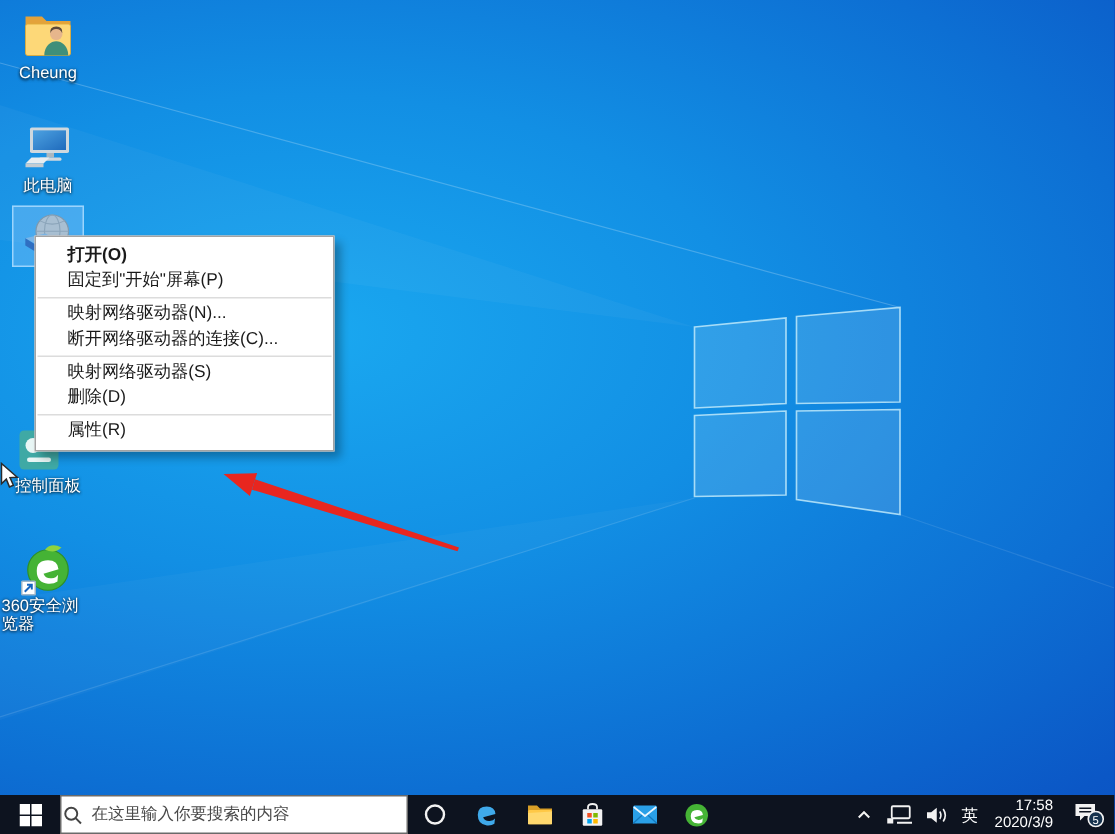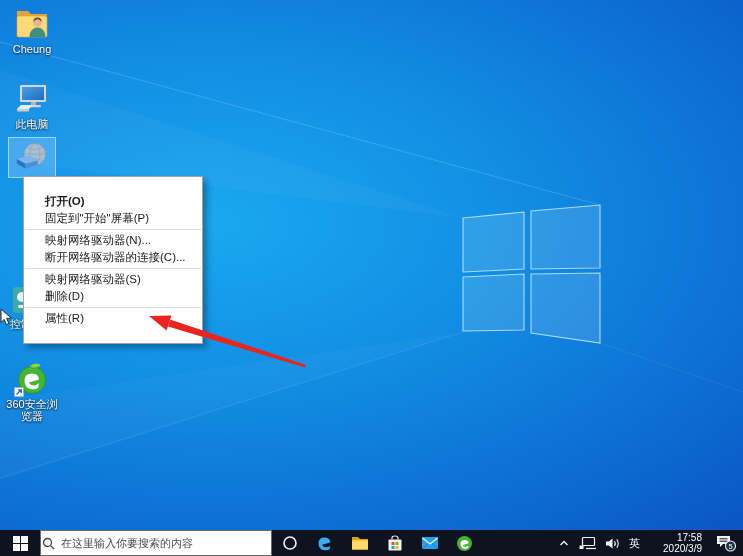--- a/index.html
+++ b/index.html
@@ -17,21 +17,21 @@
       radial-gradient(130% 100% at 28% 42%,
         #1aa8f0 0%, #128fe4 30%, #0d6fd3 58%, #0b57c6 78%, #0a4abc 100%);
     overflow:hidden;
   }
   .wallpaper-svg { position:absolute; left:0; top:0; z-index:1; pointer-events:none; }
 
   
   .dicon {
     position:absolute; left:0; width:64px; z-index:5;
     display:flex; flex-direction:column; align-items:center;
-    text-align:center; cursor:default;
+    text-align:left; cursor:default;
   }
   .dicon-img { width:34px; height:34px; display:flex; align-items:center; justify-content:center; position:relative; }
   .dicon-label {
     margin-top:2px; font-size:11px; color:#fff; line-height:12px;
     text-shadow:0 1px 2px rgba(0,0,0,.75), 0 0 2px rgba(0,0,0,.5);
     max-width:62px; word-break:break-all;
   }
   .dicon.selected .sel-box {
     position:absolute; left:8px; top:-3px; width:48px; height:41px;
     background:rgba(130,195,250,.42); border:1px solid rgba(170,220,255,.85);
@@ -40,24 +40,24 @@
     position:absolute; left:-1px; bottom:-1px; width:10px; height:10px;
     background:#fff; border:1px solid #9fb6c9; border-radius:1px;
     display:flex; align-items:center; justify-content:center;
   }
 
   
   .cp-icon { position:absolute; left:12px; top:286px; width:28px; height:28px; z-index:6; }
 
   
   .context-menu {
-    position:absolute; left:23px; top:176px; width:180px; z-index:30;
+    position:absolute; left:23px; top:157px; width:200px; z-index:30;
     background:#ffffff; border:1px solid #a3a3a3;
     box-shadow:4px 4px 6px rgba(0,0,0,.30);
-    padding:16px 0; font-size:11.5px; color:#1a1a1a;
+    padding:4px 0; font-size:11.5px; color:#1a1a1a;
   }
   .menu-item { height:17px; line-height:17px; padding-left:21px; white-space:nowrap; cursor:default; }
   .menu-item.bold { font-weight:bold; }
   .menu-sep { height:1px; background:#dcdcdc; margin:2px 1px; }
 
   
   .overlay-svg { position:absolute; left:0; top:0; z-index:40; pointer-events:none; }
   .cursor-svg  { position:absolute; left:0px; top:308px; z-index:50; pointer-events:none; }
 
   
@@ -75,21 +75,21 @@
     border:none; outline:none; background:transparent; flex:1;
     font-size:11px; color:#333; font-family:inherit;
   }
   .tb-search input::placeholder { color:#4a4a4a; opacity:1; }
   .tb-btn { width:35px; display:flex; align-items:center; justify-content:center; cursor:pointer; }
   .tb-tray {
     margin-left:auto; display:flex; align-items:center; gap:9px; padding-right:4px;
   }
   .tray-item { display:flex; align-items:center; justify-content:center; cursor:pointer; height:100%; }
   .tray-ime { font-size:11px; color:#fff; }
-  .tray-clock { text-align:right; font-size:10px; line-height:11px; color:#fff; padding:0 2px;margin-left:12px; }
+  .tray-clock { text-align:right; font-size:10px; line-height:11px; color:#fff; padding:0 2px; }
   .tray-notif { position:relative; width:26px; height:26px; display:flex; align-items:center; justify-content:center; }
 </style>
 </head>
 <body>
 
 <div class="desktop">
 
   <svg class="wallpaper-svg" width="743" height="530" viewBox="0 0 743 530">
     <polygon points="463,218 0,70 0,160" fill="rgba(255,255,255,0.035)"></polygon>
     <polygon points="463,332 0,480 0,400" fill="rgba(255,255,255,0.03)"></polygon>

